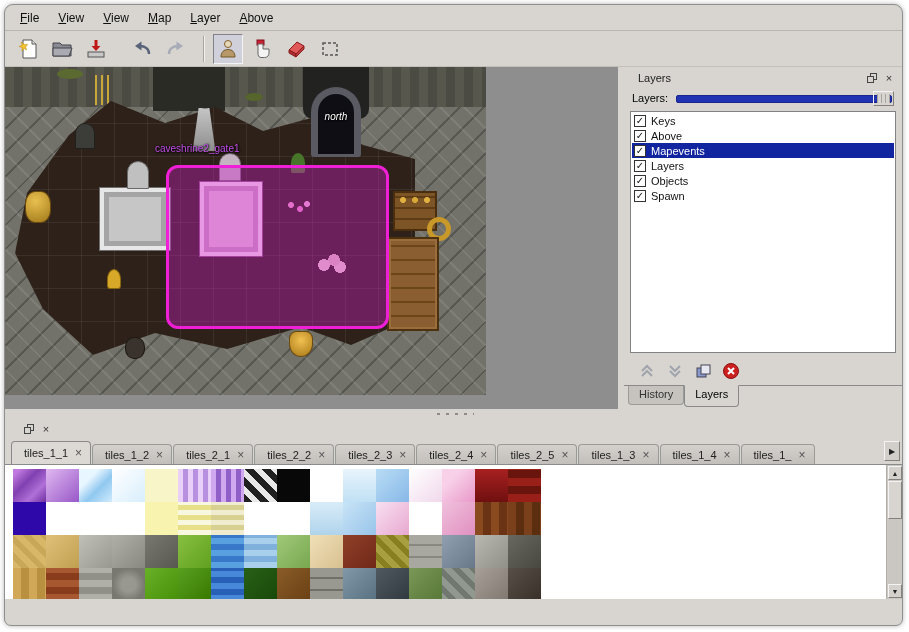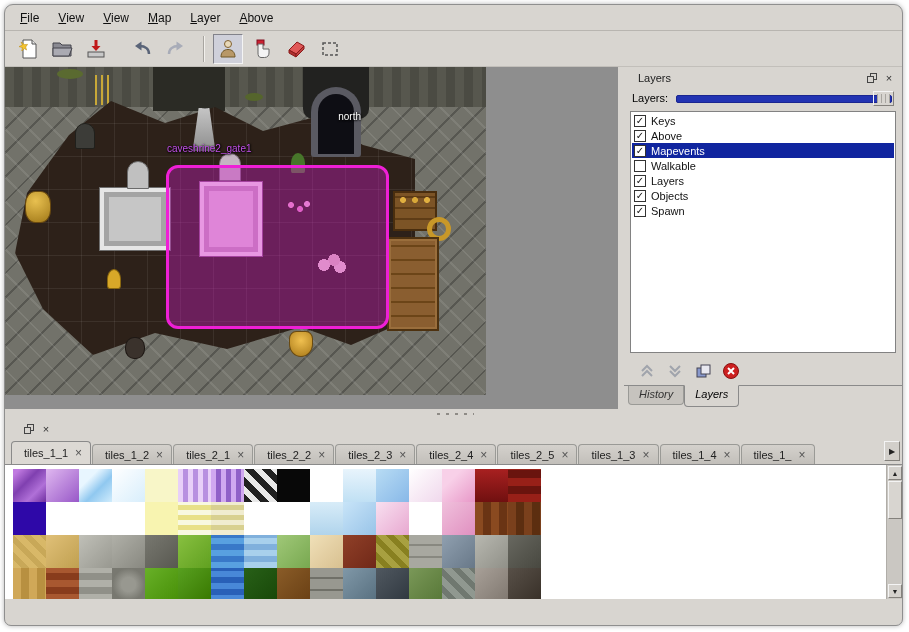--- a/index.html
+++ b/index.html
@@ -100,22 +100,22 @@
       background: repeating-linear-gradient(0deg,#8a5e30 0 12px,#6c4518 12px 14px);
       box-shadow: inset 0 0 0 2px #9a6e3c; }
   .brazier { position:absolute; left:284px; top:264px; width:24px; height:26px; z-index:2;
       background:radial-gradient(circle at 50% 35%,#f0c050,#a87818); border:1px solid #6a4a10; border-radius:30% 30% 50% 50%; }
   .dark-pot { position:absolute; left:120px; top:270px; width:20px; height:22px; z-index:2;
       background:#3a322c; border:1px solid #1e1814; border-radius:45%; }
 
   .sel-rect { position:absolute; left:161px; top:98px; width:223px; height:164px; z-index:5;
       border:3px solid #ee1fd6; border-radius:12px; background:rgba(210,30,200,.38); }
   .map-label { position:absolute; z-index:6; font-size:10px; text-shadow:0 1px 2px #000, 1px 0 2px #000; white-space:nowrap; }
-  .lbl-north { left:306px; top:44px; width:50px; text-align:right; color:#ffffff; }
-  .lbl-gate  { left:162px; top:76px; color:#c14fe8; }
+  .lbl-north { left:306px; top:44px; width:50px; text-align:center; color:#ffffff;font-style:italic; }
+  .lbl-gate  { left:150px; top:76px; color:#c14fe8; }
 
   
   .layers-panel { width:278px; display:flex; flex-direction:column; padding-top:2px; }
   .panel-header { height:18px; display:flex; align-items:center; padding:0 6px 0 14px; }
   .panel-title { font-size:11px; color:#202020; flex:1; }
   .panel-btn { width:14px; height:13px; display:flex; align-items:center; justify-content:center; margin-left:3px; font-size:11px; color:#333; }
   .icon-restore { display:block; width:7px; height:7px; border:1px solid #444;
       box-shadow: 3px -3px 0 -1px #d8d5d0, 3px -3px 0 0 #444; margin:3px 3px 0 0; }
   .opacity-row { height:22px; display:flex; align-items:center; padding:0 8px; }
   .opacity-label { font-size:11px; margin-right:8px; }
@@ -127,21 +127,21 @@
       background-clip: content-box; padding:2px 3px; }
   .layer-list { flex:1; margin:2px 6px 4px 6px; background:#ffffff; border:1px solid #828282; overflow:hidden; padding:1px; }
   .layer-row { height:15px; display:flex; align-items:center; padding-left:2px; }
   .layer-row.selected { background:#10259f; }
   .layer-row.selected .layer-label { color:#ffffff; }
   .cb { width:12px; height:12px; background:#ffffff; border:1px solid #333; font-size:10px; font-weight:bold;
       line-height:10px; text-align:center; color:#111; margin-right:5px; flex:none; }
   .layer-label { font-size:11px; color:#111; }
   .list-toolbar { height:28px; display:flex; align-items:center; padding:0 12px; }
   .lt-btn { width:22px; height:20px; display:flex; align-items:center; justify-content:center; margin-right:6px; }
-  .dock-tabs { height:24px; display:flex; align-items:flex-start; padding-left:4px; border-top:1px solid #8a8a8a;font-style:italic; }
+  .dock-tabs { height:24px; display:flex; align-items:flex-start; padding-left:4px; border-top:1px solid #8a8a8a; }
   .dock-tab { font-size:11px; padding:2px 10px; background:#c6c3be; color:#333;
       border:1px solid #9a9a96; border-top:none; border-radius:0 0 4px 4px; height:19px; }
   .dock-tab.active { background:#d8d5d0; color:#000; border-color:#8a8a8a; height:22px; margin-top:-1px;
       border-top:1px solid #d8d5d0; }
 
   
   .hsplit { height:10px; position:relative; }
   .grip-dots { position:absolute; left:50%; top:2px; width:40px; height:6px; transform:translateX(-50%);
       background-image: radial-gradient(circle 1.5px, #8e8b86 90%, transparent);
       background-size: 9px 6px; background-repeat:repeat-x; }
@@ -314,24 +314,20 @@
             <span class="cb">✓</span>
             <span class="layer-label">Keys</span>
           </div>
           <div class="layer-row">
             <span class="cb">✓</span>
             <span class="layer-label">Above</span>
           </div>
           <div class="layer-row selected">
             <span class="cb">✓</span>
             <span class="layer-label">Mapevents</span>
-          </div>
-          <div class="layer-row">
-            <span class="cb"></span>
-            <span class="layer-label">Walkable</span>
           </div>
           <div class="layer-row">
             <span class="cb">✓</span>
             <span class="layer-label">Layers</span>
           </div>
           <div class="layer-row">
             <span class="cb">✓</span>
             <span class="layer-label">Objects</span>
           </div>
           <div class="layer-row">

